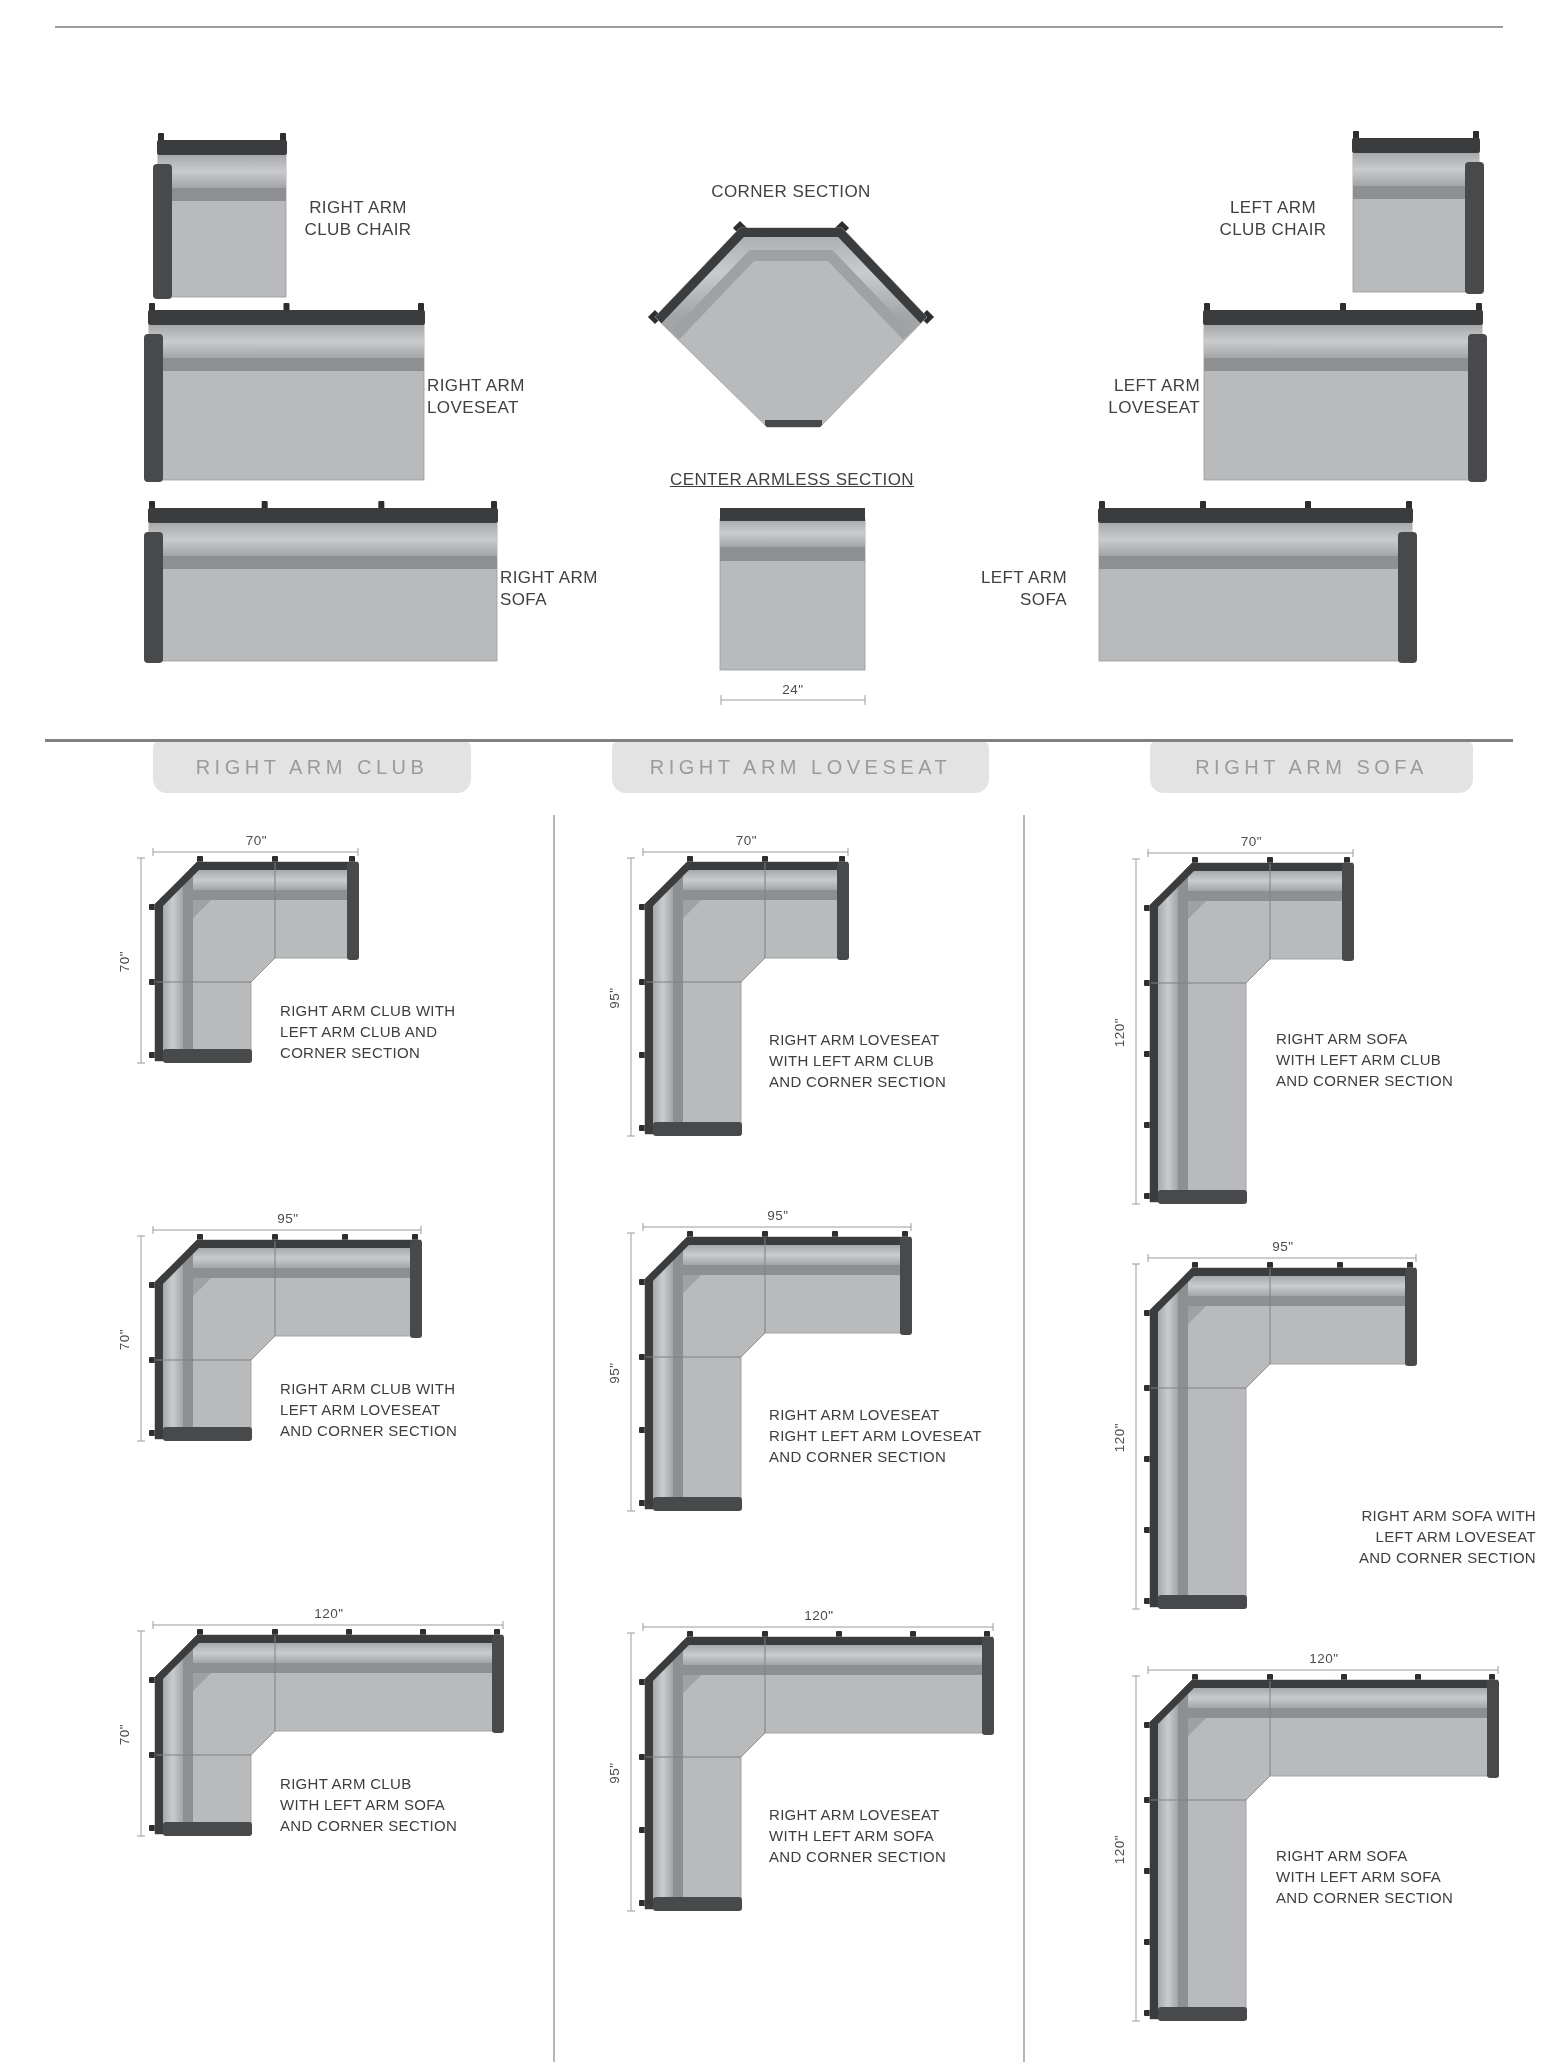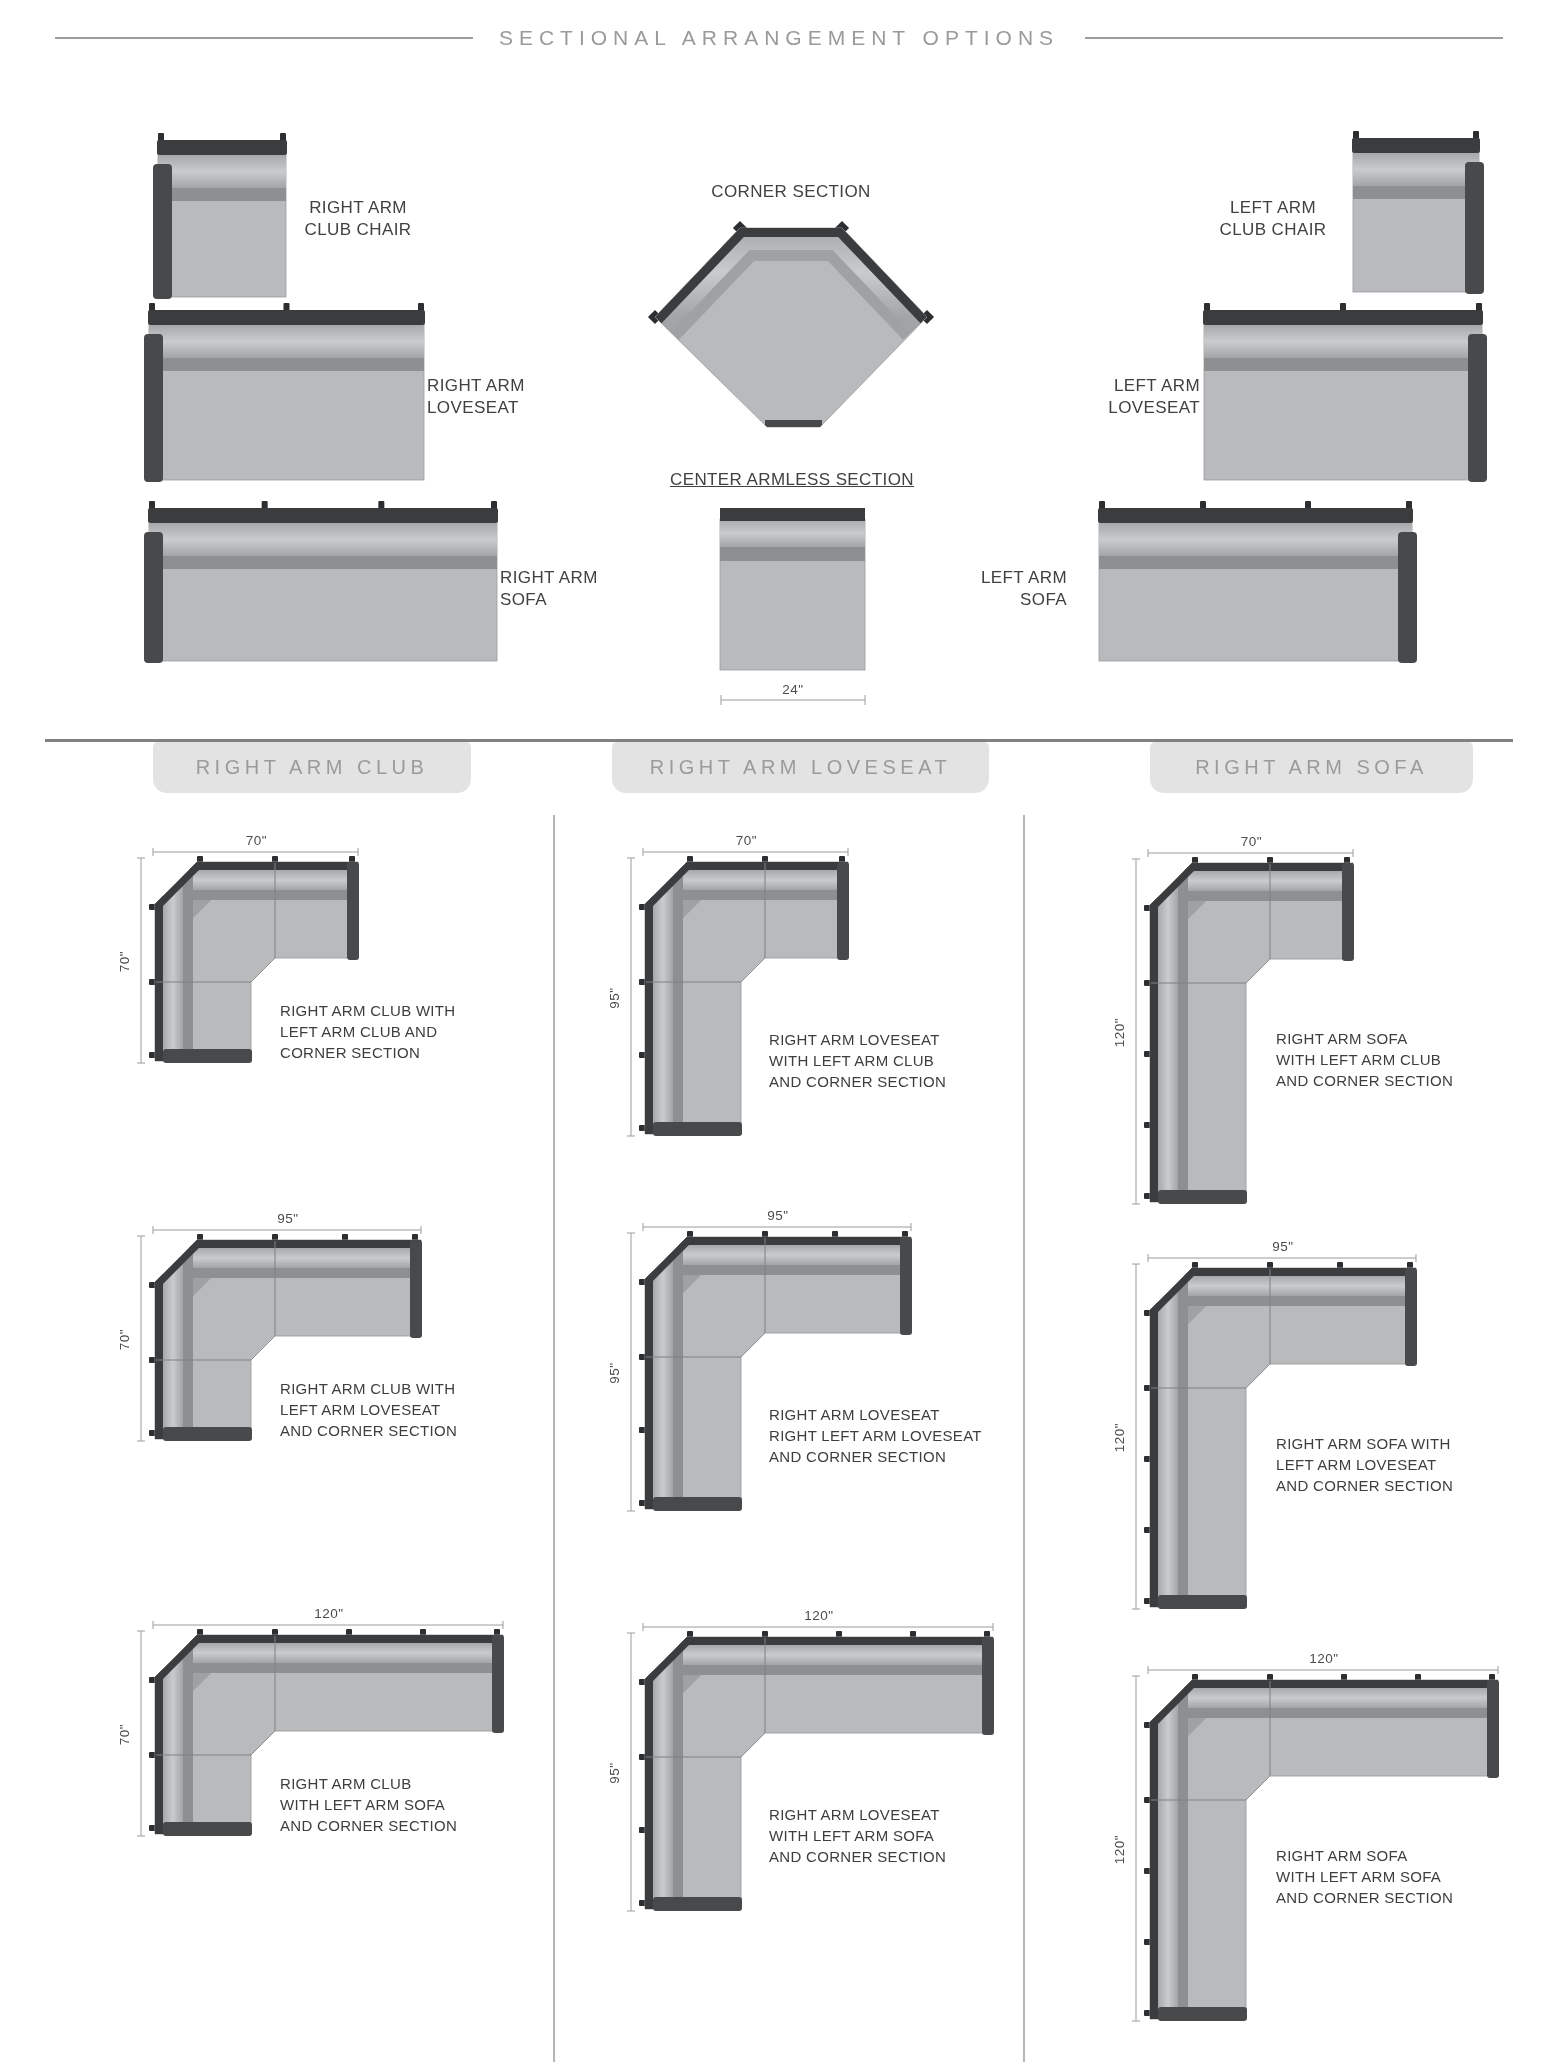--- a/index.html
+++ b/index.html
@@ -39,21 +39,20 @@
       <linearGradient id="gradH" x1="0" y1="0" x2="1" y2="0">
         <stop offset="0" stop-color="#a6a8aa"></stop>
           <stop offset="0.5" stop-color="#c9cbcd"></stop>
           <stop offset="1" stop-color="#a2a4a6"></stop>
       </linearGradient>
     </defs>
   </svg>
 
   <div id="header">
     <div class="hline"></div>
-    <div id="page-title">SECTIONAL ARRANGEMENT OPTIONS</div>
     <div class="hline"></div>
   </div>
 
   <div id="pieces-layer">
       <svg style="left:151px;top:132px" width="142" height="171" viewBox="-6 -8 142 171">
     <rect x="1" y="-7" width="6" height="11" rx="1" fill="#2c2e30"></rect>
         <rect x="123" y="-7" width="6" height="11" rx="1" fill="#2c2e30"></rect>
     <rect x="1" y="15" width="128" height="142" fill="#b8babc" stroke="#9a9c9e" stroke-width="0.8"></rect>
     <rect x="1" y="15" width="128" height="33" fill="url(#gradV)"></rect>
     <rect x="1" y="48" width="128" height="13" fill="#8d8f91"></rect>
@@ -535,21 +534,21 @@
       <rect x="8" y="0" width="20" height="339" fill="url(#gradH)"></rect>
       <rect x="28" y="0" width="10" height="339" fill="#8d8f91"></rect>
       <rect x="0" y="0" width="266" height="8" fill="#3a3c3e"></rect>
       <rect x="0" y="0" width="8" height="339" fill="#3a3c3e"></rect>
       <line x1="51" y1="-9" x2="-9" y2="51" stroke="#3a3c3e" stroke-width="14"></line>
       <path d="M120,1 V96 M1,120 H96 M120,96 L96,120" fill="none" stroke="#7e8082" stroke-width="1"></path>
     </g>
     <rect x="255" y="0" width="12" height="98" rx="3" fill="#47494b"></rect>
     <rect x="8" y="327" width="89" height="14" rx="3" fill="#47494b"></rect>
   </svg>
-      <div class="desc" style="left:1276px;top:1433px;">
+      <div class="desc" style="left:1276px;top:1505px;text-align:right;">
         <div>RIGHT ARM SOFA WITH</div>
         <div>LEFT ARM LOVESEAT</div>
         <div>AND CORNER SECTION</div>
       </div>
       <svg style="left:1106px;top:1644px" width="408" height="393" viewBox="-44 -36 408 393">
     <defs>
           <clipPath id="scl9">
             <path d="M42,0 L348,0 L348,96 L120,96 L96,120 L96,339 L0,339 L0,42 Z"></path>
           </clipPath>
         </defs>

